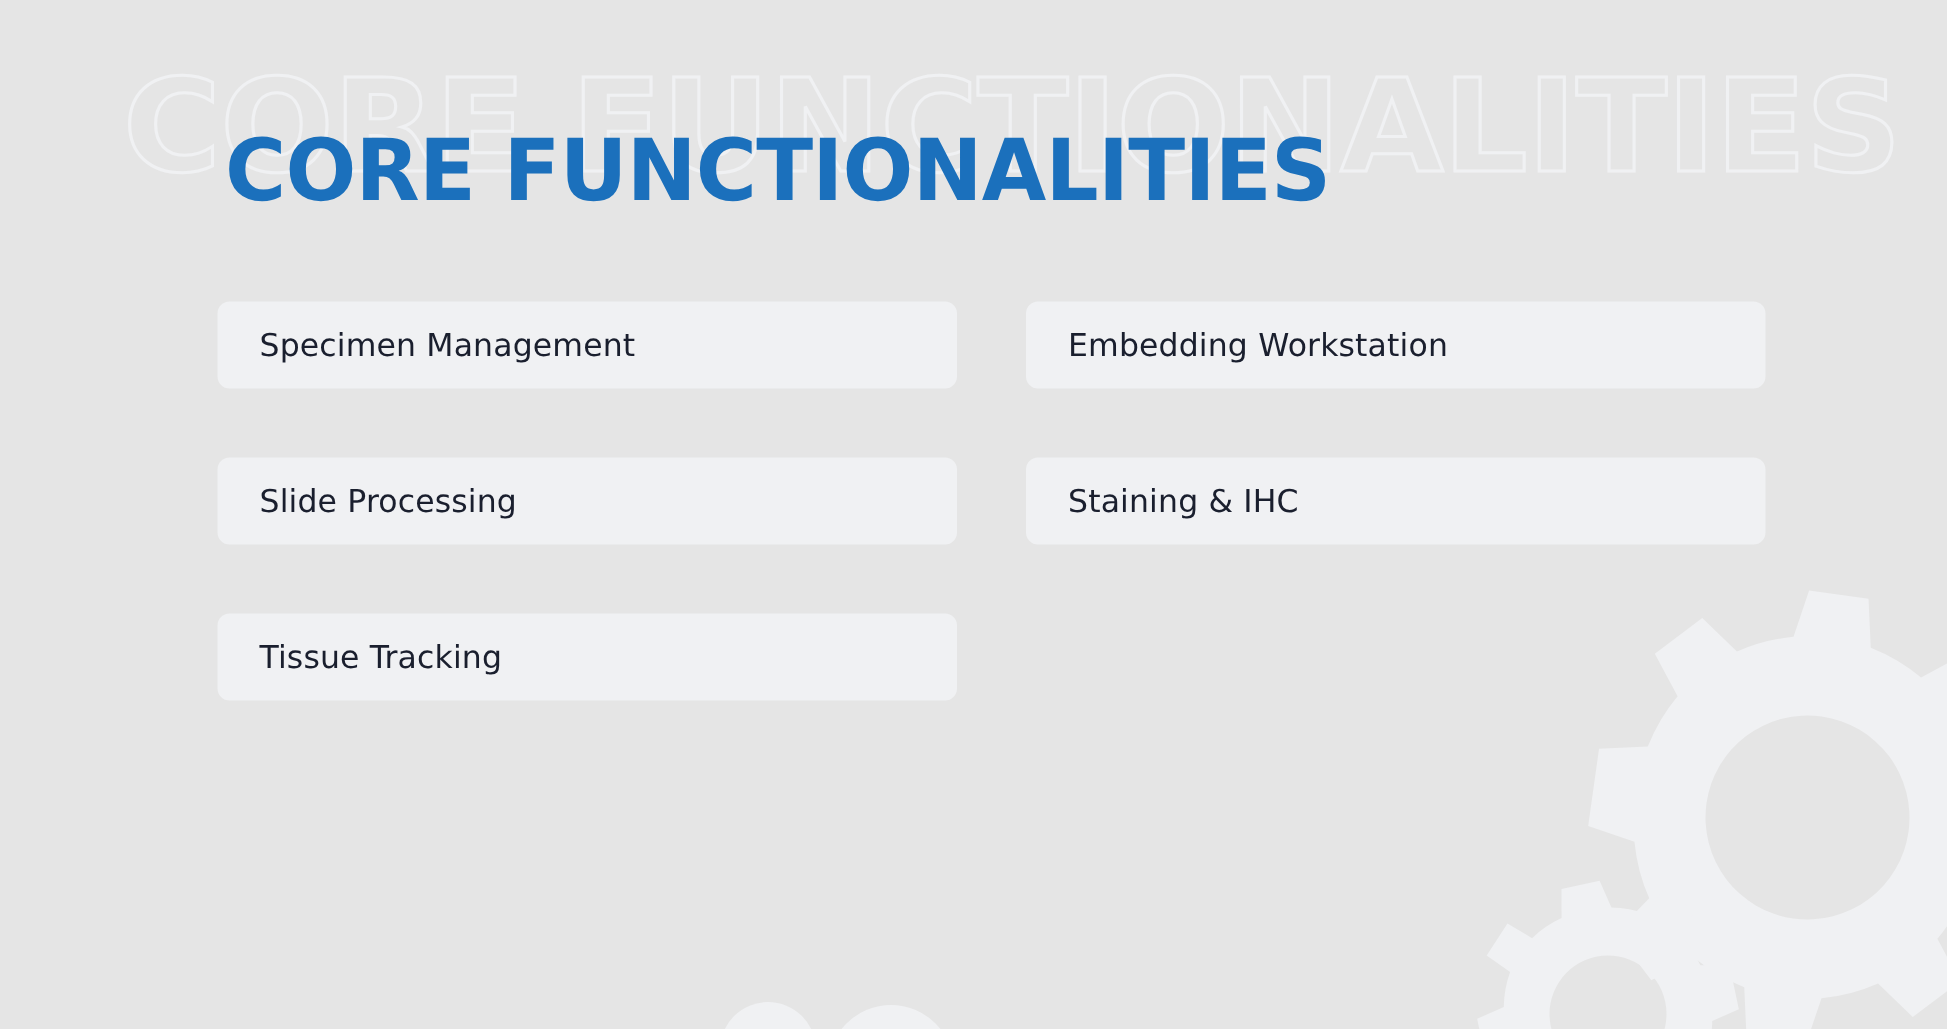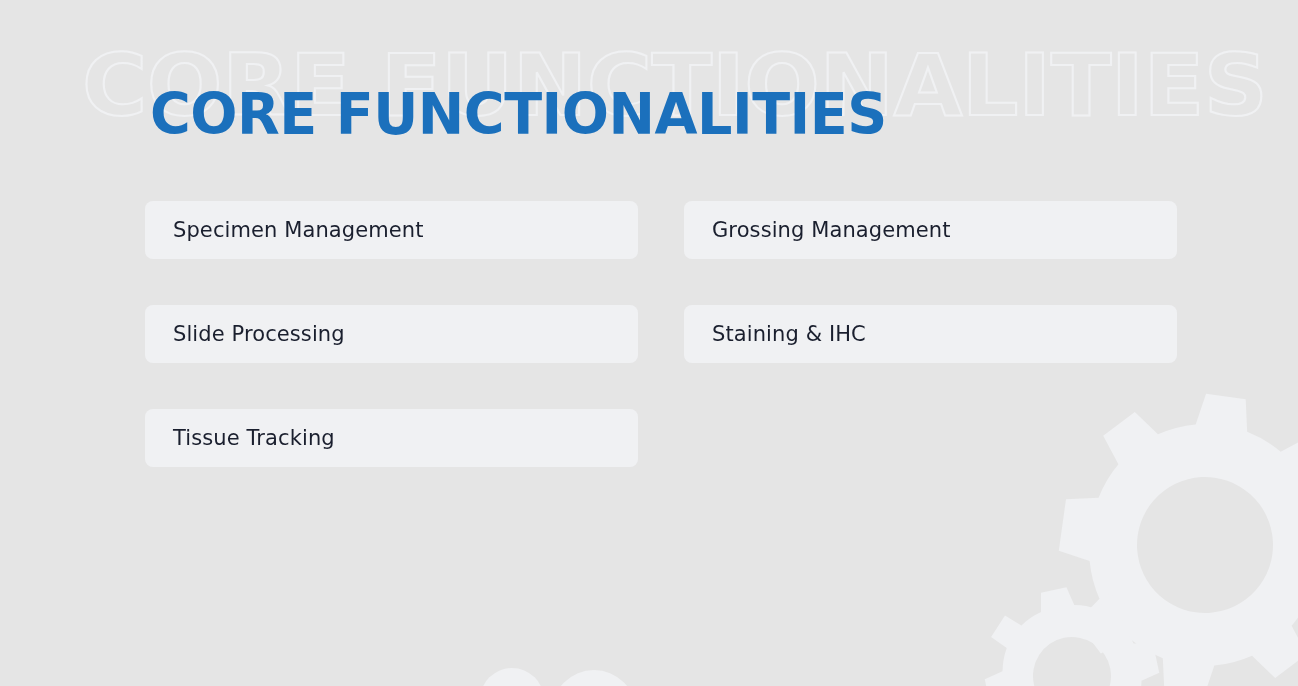--- a/index.html
+++ b/index.html
@@ -190,21 +190,21 @@
     <h1 class="title-ghost">CORE FUNCTIONALITIES</h1>
     <h1 class="title-main">CORE FUNCTIONALITIES</h1>
   </div>
 
   <div class="items-grid">
 
     <div class="item-pill">
       <span class="item-label">Specimen Management</span>
     </div>
     <div class="item-pill">
-      <span class="item-label">Grossing Management</span>
+      <span class="item-label">Embedding Workstation</span>
     </div>
 
     <div class="item-pill">
       <span class="item-label">Slide Processing</span>
     </div>
 
     <div class="item-pill">
       <span class="item-label">Staining &amp; IHC</span>
     </div>
     <div class="item-pill">

